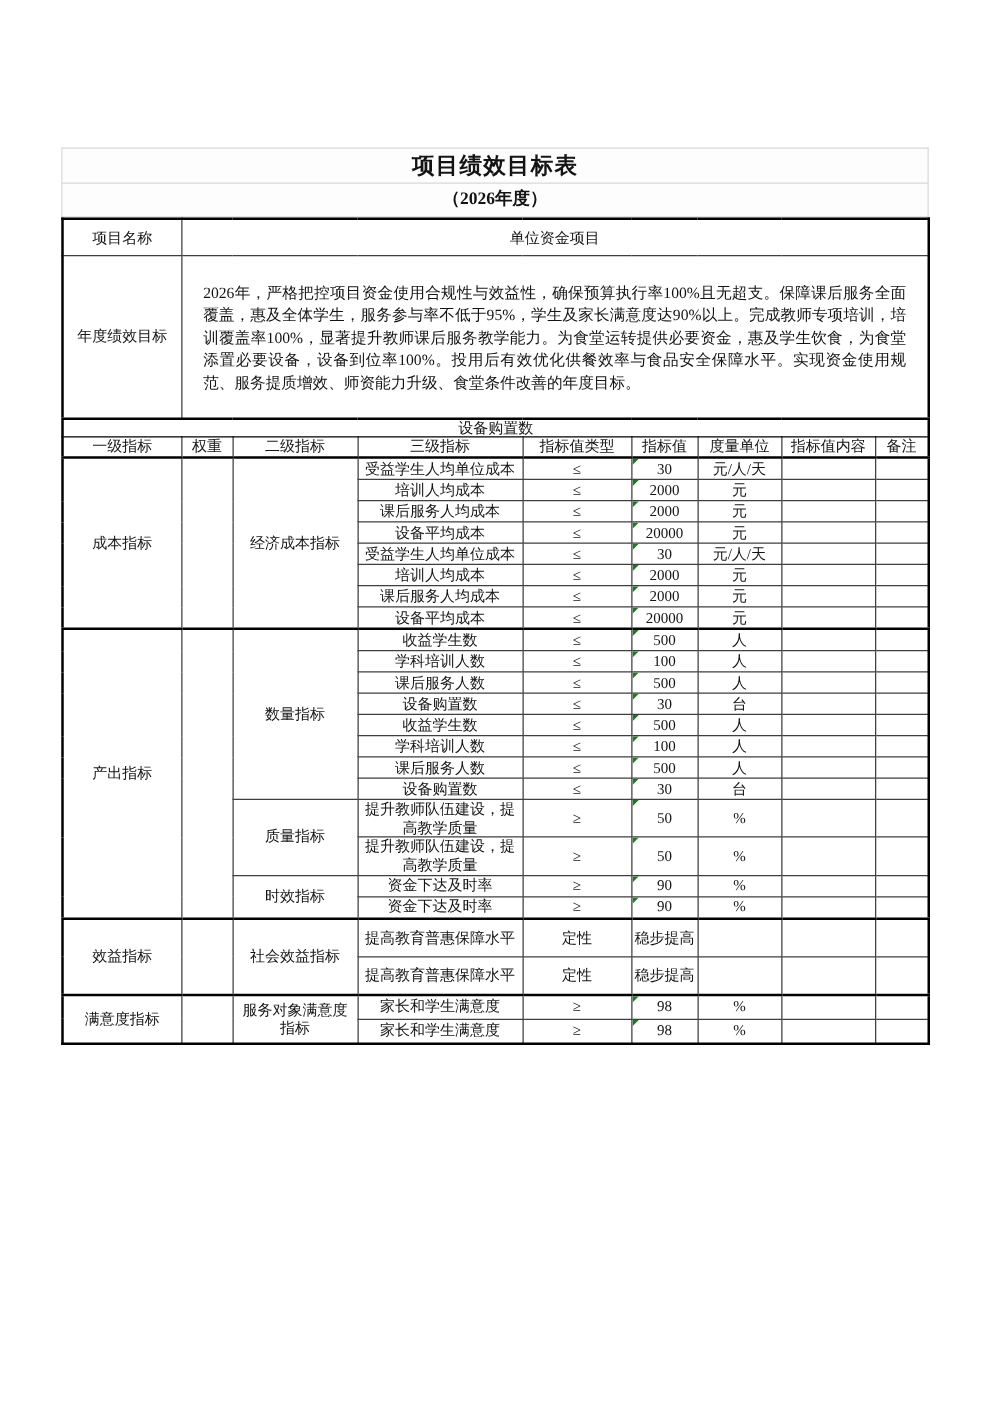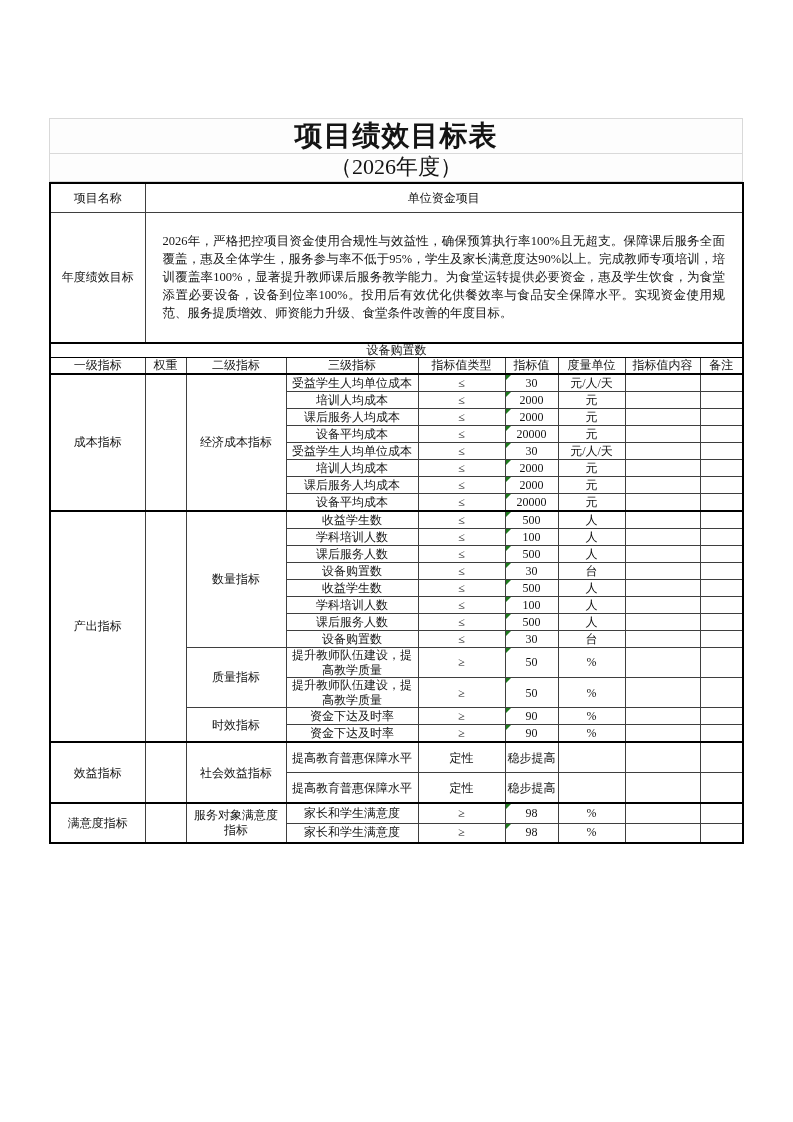--- a/index.html
+++ b/index.html
@@ -17,22 +17,22 @@
     overflow:hidden;
     padding:0 2px;
     text-align:center;
     vertical-align:middle;
     font-size:12px;
     line-height:1.22;
     word-break:break-all;
   }
   
   .title-table td{border:1px solid #d9d9d9;background:#fdfdfd;}
-  .t-row1 td{height:27px;font-size:28px;font-weight:bold;letter-spacing:1px;}
-  .t-row2 td{height:26px;font-size:22px;font-weight:normal;}
+  .t-row1 td{height:27px;font-size:18px;font-weight:bold;letter-spacing:1px;}
+  .t-row2 td{height:26px;font-size:14px;font-weight:bold;}
   
   .main-table{border:2px solid #000;}
   .main-table td{border:1px solid #3f3f3f;}
   .r-info td{height:28px;text-align:center;}
   .r-goal td{height:123px;}
   .goal-text{
     text-align:justify;
     padding:3px 17px;
     font-size:12.5px;
     line-height:18px;

